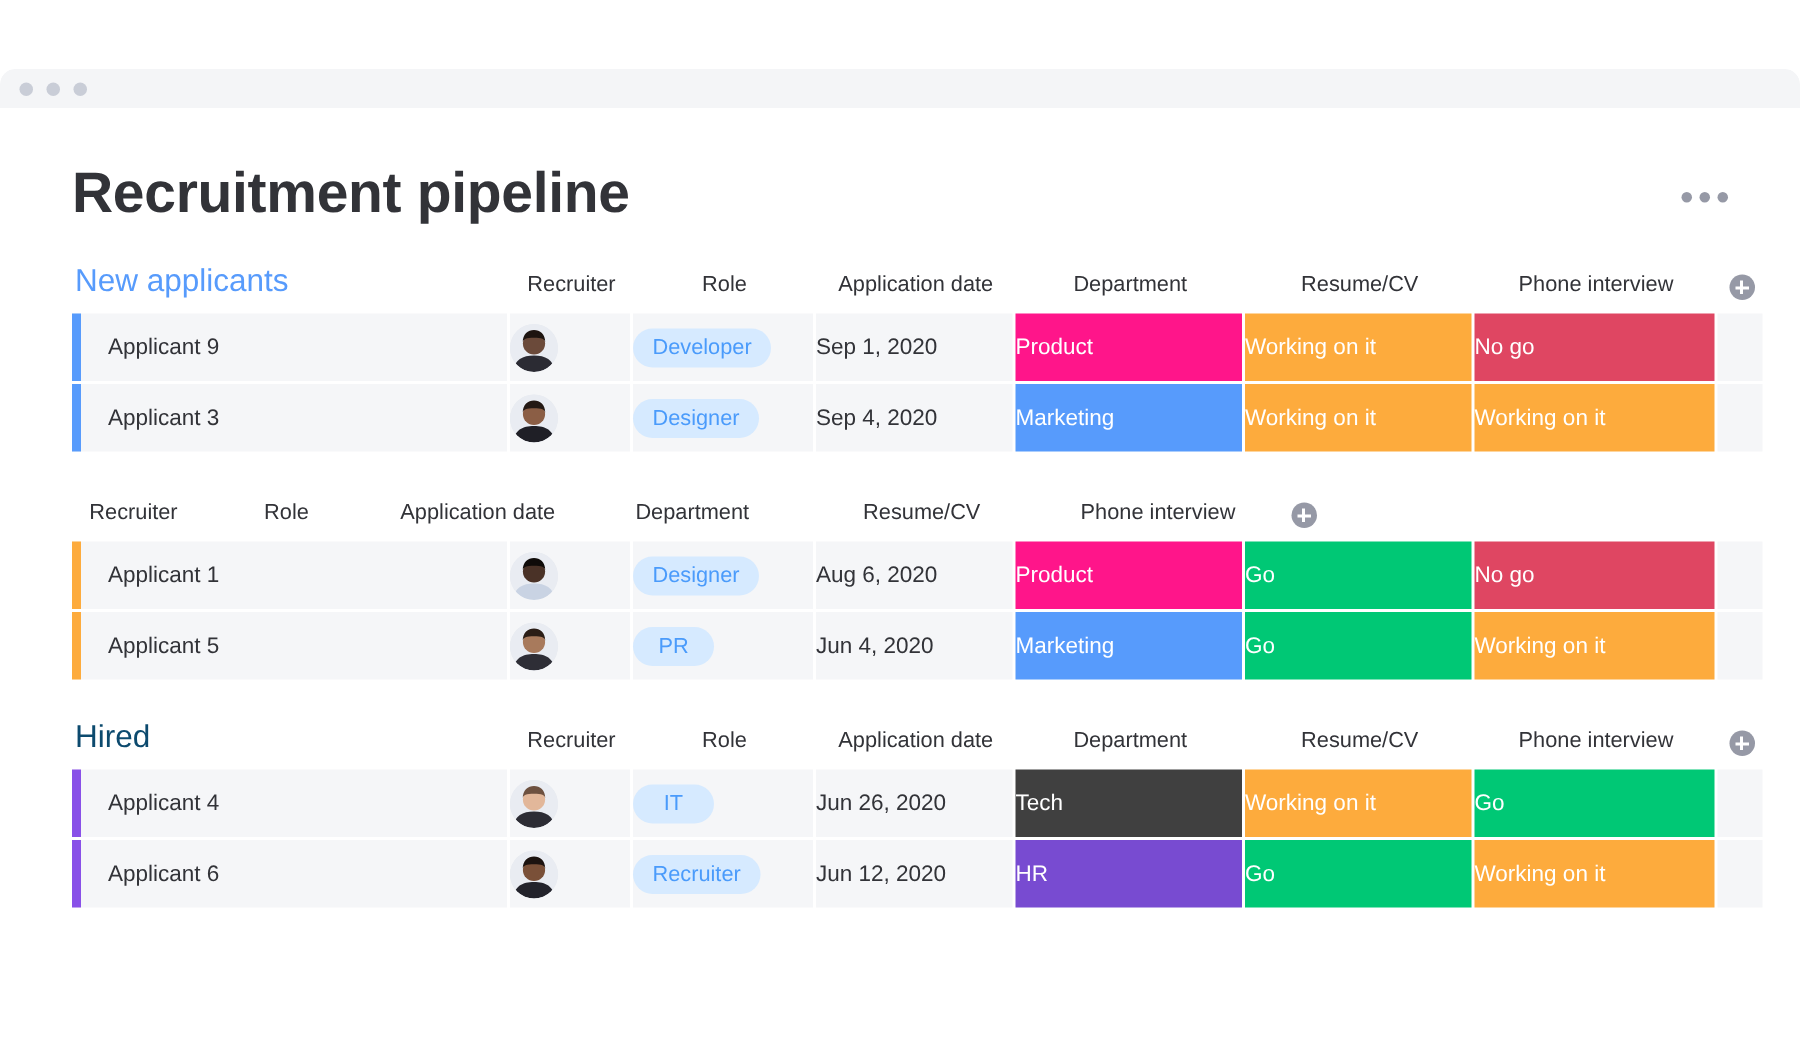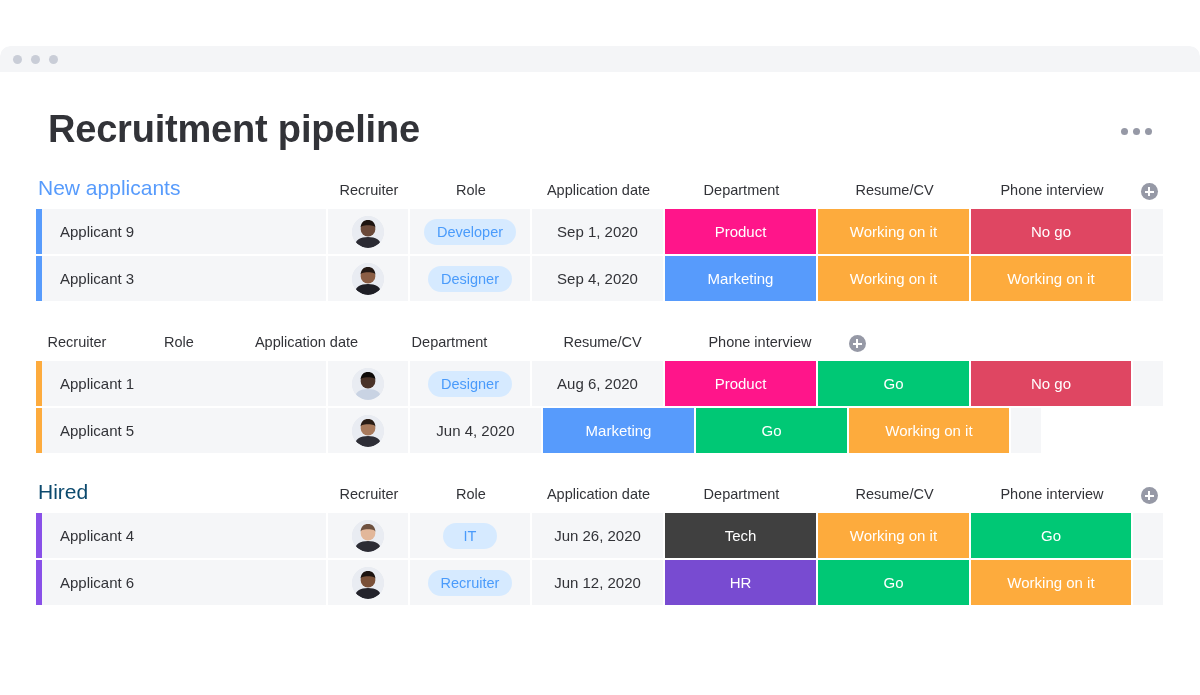--- a/index.html
+++ b/index.html
@@ -72,21 +72,21 @@
     width: 7px;
     height: 7px;
     border-radius: 50%;
     background: #9699a6;
     display: block;
   }
 
   
   .group {
     margin-top: 23px;
-    padding-left: 36px;
+    padding-left: 48px;
   }
   .group:first-of-type { margin-top: 20px; }
 
   .group-headrow {
     display: flex;
     align-items: flex-end;
     height: 28px;
   }
   .group-name {
     font-size: 21px;
@@ -138,21 +138,20 @@
   .row {
     display: flex;
     align-items: stretch;
     height: 45px;
     margin-bottom: 2px;
   }
   .cell {
     box-sizing: border-box;
     display: flex;
     align-items: center;
-    justify-content: center;
     font-size: 15px;
     margin-right: 2px;
   }
 
   .c-name {
     width: 290px;
     flex: 0 0 290px;
     background: #f5f6f8;
     justify-content: flex-start;
     padding-left: 18px;
@@ -386,20 +385,23 @@
                     </defs>
                     <g clip-path="url(#cp3)">
                       <rect width="32" height="32" fill="#e9ecf2"></rect>
                       <path d="M2 34 C2 24 8 21 16 21 C24 21 30 24 30 34 Z" fill="#2e2e36"></path>
                       <circle cx="16" cy="13" r="7.4" fill="#a87a5c"></circle>
                       <path d="M8.5 12.5 C8.5 6.5 12 4 16 4 C20 4 23.5 6.5 23.5 12.5 C23.5 10 21 9.2 16 9.2 C11 9.2 8.5 10 8.5 12.5 Z" fill="#2a1d16"></path>
                     </g>
                   </svg>
                 </span>
               </div>
+              <div class="cell c-role">
+                <span class="pill">PR</span>
+              </div>
               <div class="cell c-date">Jun 4, 2020</div>
               <div class="cell c-dept" style="background: rgb(87, 155, 252);">Marketing</div>
               <div class="cell c-resume" style="background: rgb(0, 200, 117);">Go</div>
               <div class="cell c-phone" style="background: rgb(253, 171, 61);">Working on it</div>
               <div class="cell c-blank"></div>
             </div>
           </div>
         </div>
         <div class="group">
           <div class="group-headrow">

